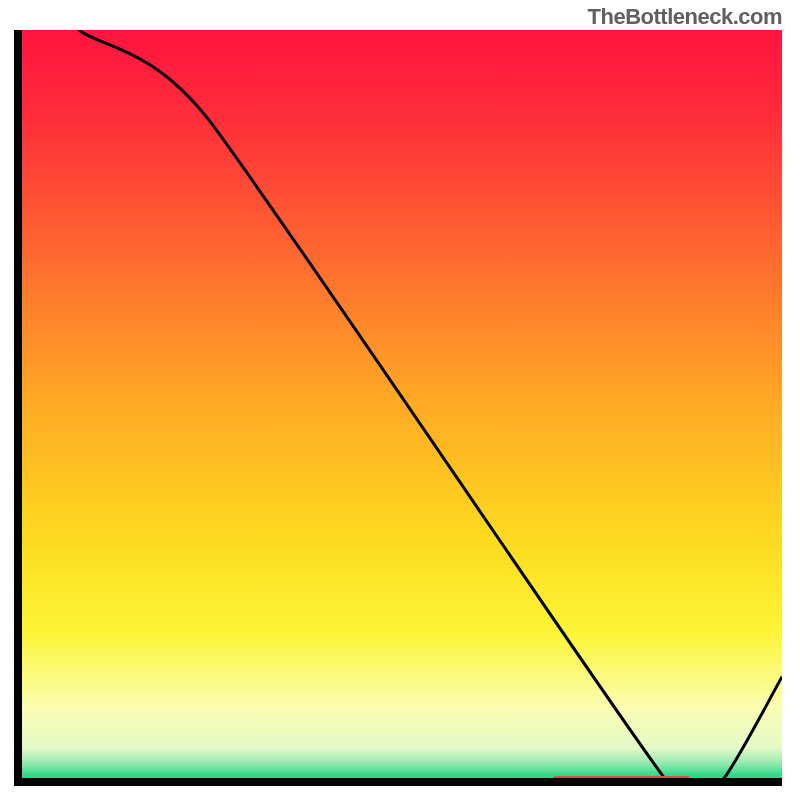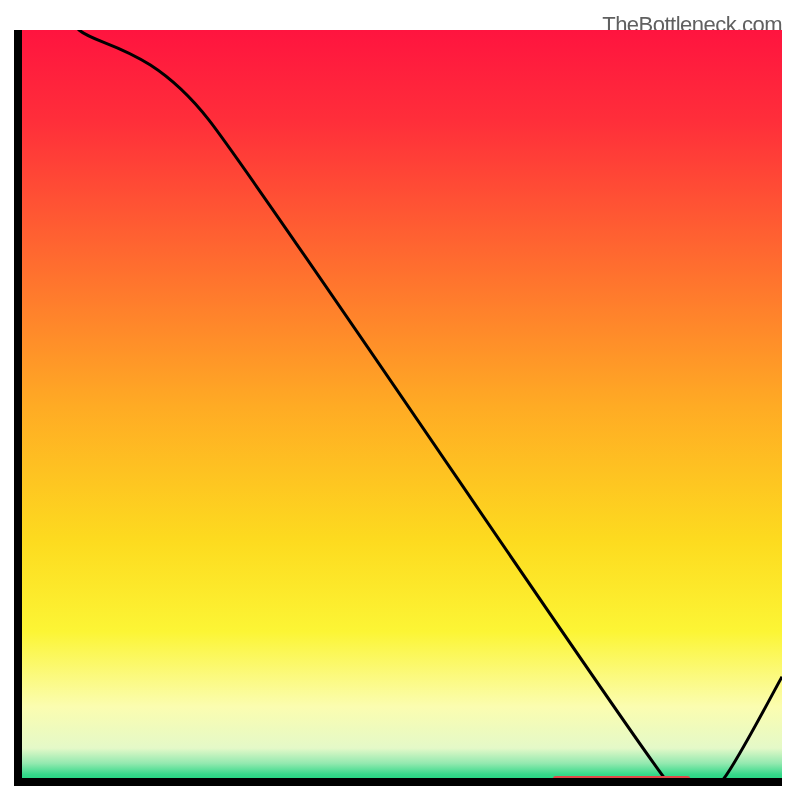--- a/index.html
+++ b/index.html
@@ -6,24 +6,24 @@
     margin: 0;
     padding: 0;
     width: 800px;
     height: 800px;
     background: #ffffff;
     font-family: Arial, sans-serif;
     position: relative;
   }
   .watermark {
     position: absolute;
-    top: 12px;
+    top: 4px;
     right: 18px;
     font-size: 22px;
-    font-weight: normal;
+    font-weight: bold;
     color: #606060;
     letter-spacing: -0.5px;
   }
   .chart-container {
     position: absolute;
     top: 30px;
     left: 14px;
     width: 772px;
     height: 760px;
   }

